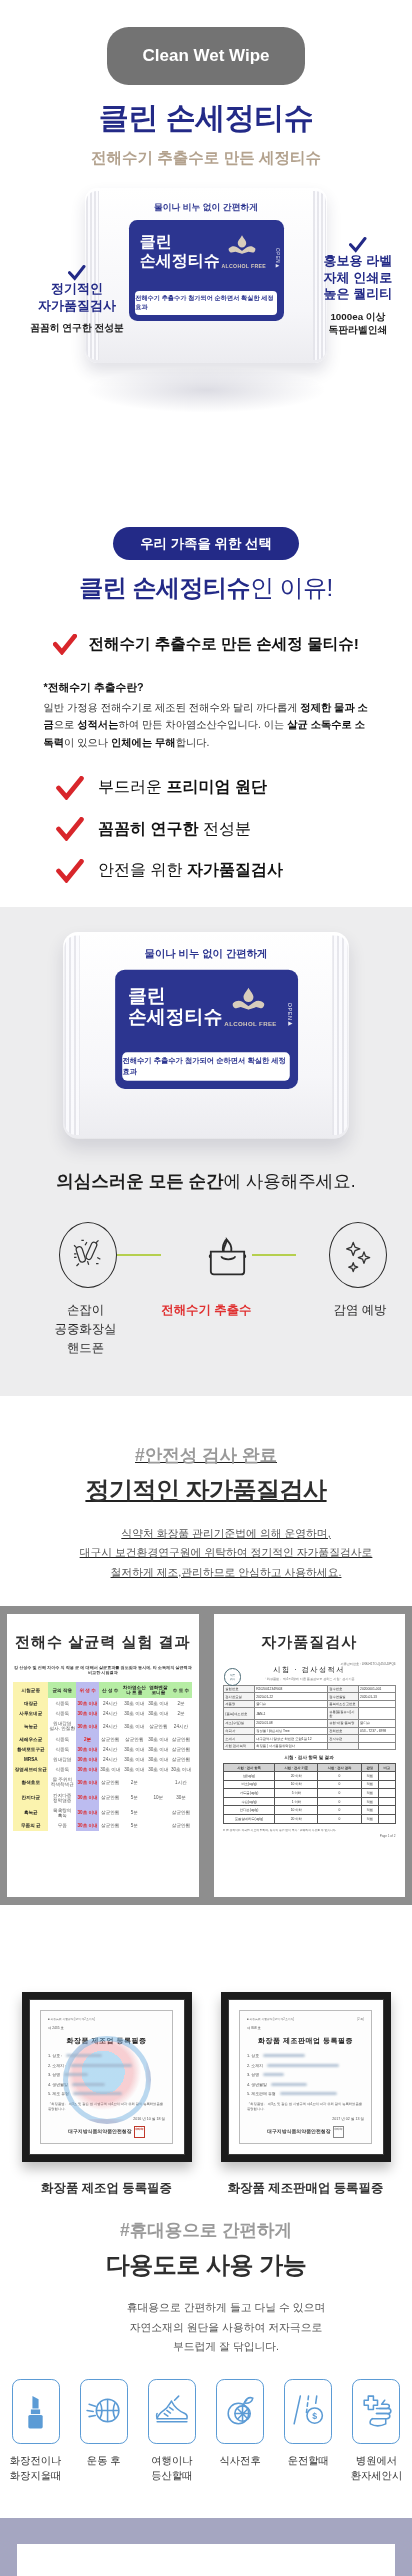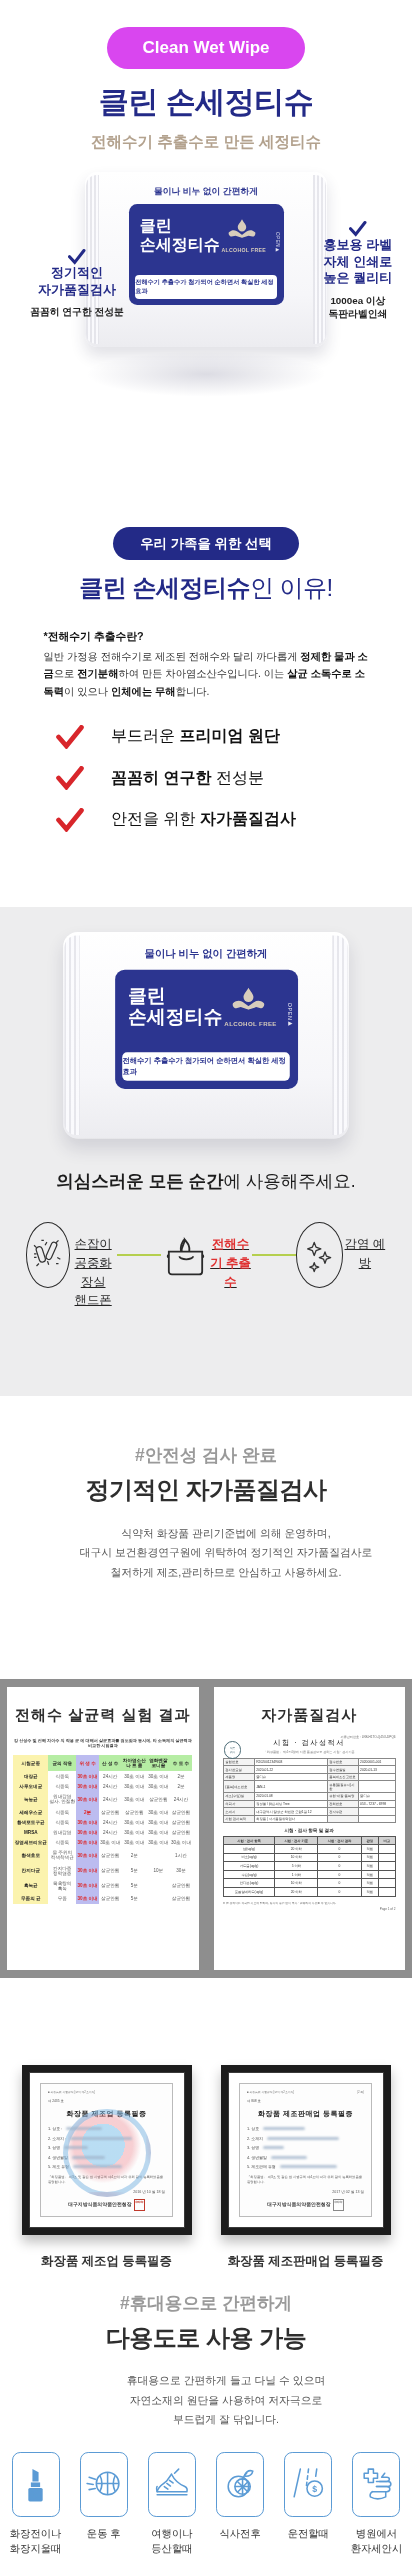--- a/index.html
+++ b/index.html
@@ -4,22 +4,22 @@
 <style>
   * { margin:0; padding:0; box-sizing:border-box; }
   html,body { background:#fff; }
   body { width:412px; height:3689px; margin:0 auto; overflow:hidden;
          font-family:"Liberation Sans","DejaVu Sans",sans-serif; color:#222; }
   section { overflow:hidden; position:relative; }
   .pre { white-space:pre-line; }
 
   
   .s-hero { height:515px; background:#fff; padding-top:27px; }
-  .badge { width:fit-content; margin:0 auto; background:#d946ef; color:#fff;
-           font-size:17px; font-weight:700; padding:11px 35px; border-radius:21.6px; }
+  .badge { width:fit-content; margin:0 auto; background:#737373; color:#fff;
+           font-size:17px; font-weight:700; padding:19px 35px; border-radius:21.6px; }
   .hero-title { margin-top:13.4px; text-align:center; color:#232a87; font-size:30px; font-weight:800; letter-spacing:-0.5px; }
   .hero-sub { margin-top:8.2px; text-align:center; color:#b3a28e; font-size:15.5px; font-weight:600; }
 
   .packwrap { position:relative; margin-top:19.6px; height:314px; }
   
   .pack { position:relative; width:242px; margin:0 auto; height:175px; }
   .pack .pbody { position:absolute; inset:0; background:linear-gradient(180deg,#ffffff 0%,#f6f6f9 70%,#ececf0 100%);
                  border-radius:12.4px; box-shadow:0 8.2px 14.4px rgba(40,40,80,.14); }
   .pack .crimp { position:absolute; top:3.1px; bottom:3.1px; width:13.4px;
                  background:repeating-linear-gradient(90deg,#e4e4ea 0 1.5px,#fbfbfe 1.5px 4.1px); opacity:.9; }
@@ -49,39 +49,39 @@
   .rpill { width:fit-content; margin:12.4px auto 0; background:#232a87; color:#fff; font-size:13.4px; font-weight:700;
            padding:7.2px 27px; border-radius:20.6px; }
   .rhead { margin-top:12.4px; text-align:center; color:#232a87; font-size:24px; letter-spacing:-0.5px; }
   .rhead .b { font-weight:800; } .rhead .n { font-weight:500; }
   .chk0 { margin:30px auto 0; width:fit-content; display:flex; align-items:center; gap:11.3px;
           font-size:15.5px; font-weight:800; color:#111; }
   .note { width:325px; margin:23px auto 0; font-size:10.3px; line-height:1.72; color:#333; }
   .note .t { font-weight:800; color:#111; margin-bottom:2px; font-size:10.8px; }
   .note .b { font-weight:800; color:#111; }
   .chklist { margin:24px 0 0 56px; }
-  .chkrow { display:flex; align-items:center; gap:27px; margin-bottom:17.5px; font-size:16px; color:#111; }
+  .chkrow { display:flex; align-items:center; gap:14px; margin-bottom:17.5px; font-size:16px; color:#111; }
   .chkrow .b { font-weight:800; } .chkrow .n { font-weight:500; }
 
   
   .s-gray { height:489px; background:#ededee; padding-top:25px; }
   .s-gray .pack { transform:scale(1.18); transform-origin:top center; }
   .m-title { margin-top:62px; text-align:center; font-size:17.5px; color:#1c1c1c; }
   .m-title .b { font-weight:800; } .m-title .n { font-weight:500; }
   .m-row { margin-top:29px; display:flex; justify-content:center; align-items:flex-start; }
-  .m-col { width:91px; display:flex; flex-direction:row; align-items:flex-start;text-decoration:underline; }
+  .m-col { width:91px; display:flex; flex-direction:column; align-items:flex-end; }
   .m-line { width:44px; height:1.5px; background:#b5cf4e; margin-top:32px; }
   .m-oval { width:58px; height:66px; border:1.5px solid #2b2b2b; border-radius:50%;
             display:flex; align-items:center; justify-content:center; background:transparent; }
   .m-mid { height:66px; display:flex; align-items:center; }
   .m-lbl { margin-top:13.4px; font-size:12.4px; color:#2b2b2b; line-height:1.5; text-align:center; }
   .m-lbl.red { color:#e03131; font-weight:700; }
 
   
-  .s-safety { height:283px; background:#fff; padding-top:47px; }
+  .s-safety { height:210px; background:#fff; padding-top:47px;text-decoration:underline; }
   .hash { text-align:center; color:#9a9a9a; font-size:17.5px; font-weight:600; }
   .big { margin-top:7.2px; text-align:center; color:#2e2e2e; font-size:24px; font-weight:800; letter-spacing:-0.5px; }
   .desc { margin-top:17.5px; text-align:center; color:#555; font-size:10.8px; line-height:1.8;padding-left:40px; }
 
   
   .s-lab { height:299px; background:#8e8e8e; padding:8.2px 7.2px; }
   .labflex { display:flex; gap:15px; height:100%; }
   .panel { background:#fff; flex:1; padding:7.2px 6.2px; overflow:hidden; }
   .lab-title { margin-top:11.3px; text-align:center; font-size:15px; color:#2e2e2e; font-weight:600; letter-spacing:1px; }
   .lab-cap { margin-top:13.4px; text-align:center; font-size:4.1px; color:#444; font-weight:700; }
@@ -198,24 +198,30 @@
       <div class="c-sub pre">1000ea 이상
 독판라벨인쇄</div>
     </div>
   </div>
 </section>
 
 <section class="s-reasons">
   <div class="rpill">우리 가족을 위한 선택</div>
   <div class="rhead"><span class="b">클린 손세정티슈</span><span class="n">인 이유!</span></div>
 
+  <div class="chk0">
+    <svg width="24" height="20.6" viewBox="0 0 46 40">
+      <path d="M4 20 L17 35 L42 4" stroke="#d8262b" stroke-width="9" fill="none" stroke-linecap="round"></path>
+    </svg>
+    <span>전해수기 추출수로 만든 손세정 물티슈!</span>
+  </div>
 
   <div class="note">
     <div class="t">*전해수기 추출수란?</div>
-    <span>일반 가정용 전해수기로 제조된 전해수와 달리 까다롭게 </span><span class="b">정제한 물과 소금</span><span>으로 </span><span class="b">전기분해</span><span>하여 만든 차아염소산수입니다. 이는 </span><span class="b">살균 소독수로 소독력</span><span>이 있으나 </span><span class="b">인체에는 무해</span><span>합니다.</span>
+    <span>일반 가정용 전해수기로 제조된 전해수와 달리 까다롭게 </span><span class="b">정제한 물과 소금</span><span>으로 </span><span class="b">성적서는</span><span>하여 만든 차아염소산수입니다. 이는 </span><span class="b">살균 소독수로 소독력</span><span>이 있으나 </span><span class="b">인체에는 무해</span><span>합니다.</span>
   </div>
 
   <div class="chklist">
     <div class="chkrow">
       <svg width="28" height="24" viewBox="0 0 46 40">
           <path d="M4 20 L17 35 L42 4" stroke="#d8262b" stroke-width="8" fill="none" stroke-linecap="round"></path>
         </svg>
       <span><span class="n">부드러운 </span><span class="b">프리미엄 원단</span></span>
     </div>
     <div class="chkrow">

